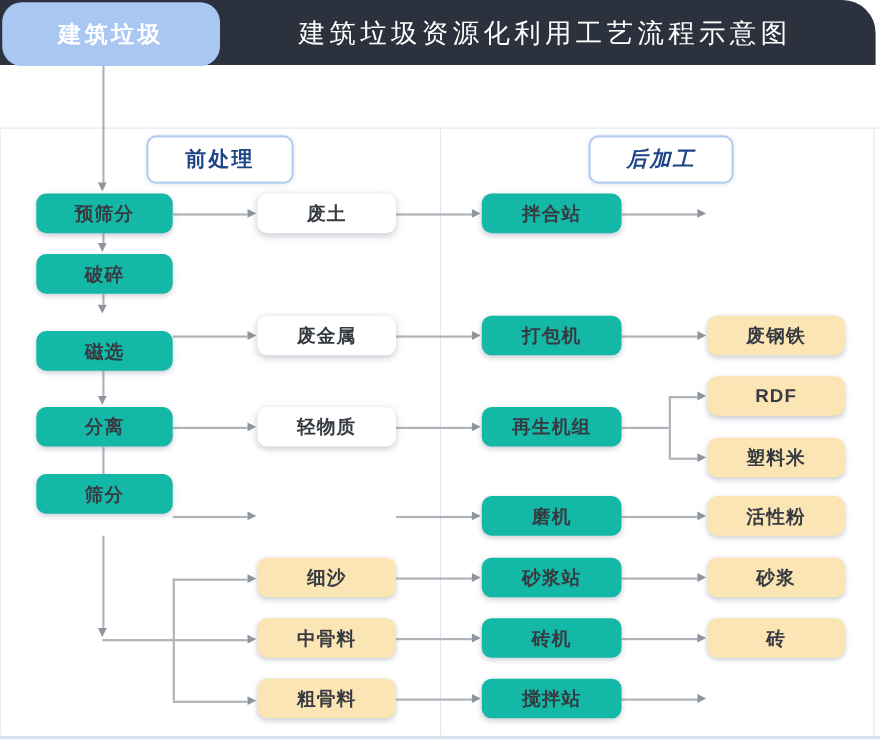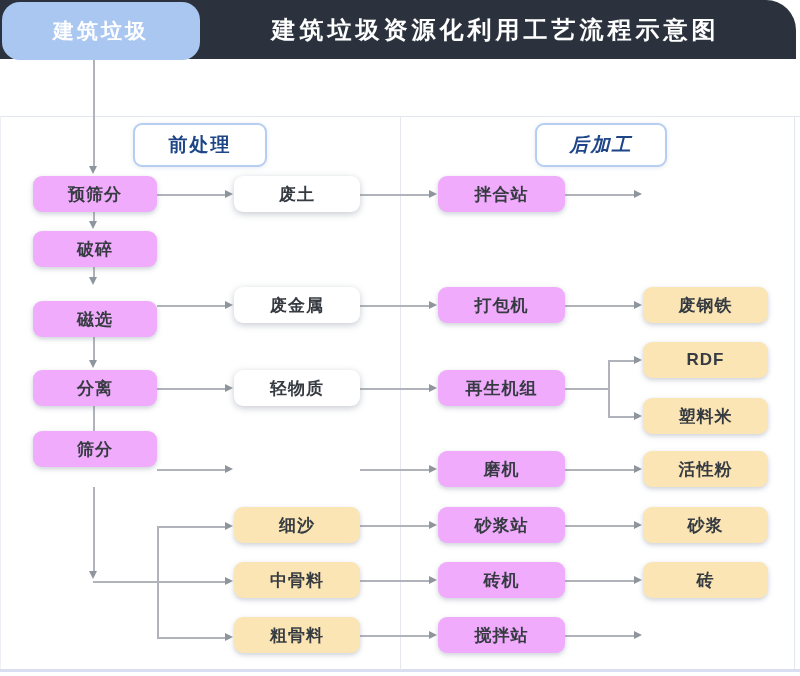--- a/index.html
+++ b/index.html
@@ -8,21 +8,21 @@
     font-family:"Liberation Sans","DejaVu Sans",sans-serif;
   }
   
   .header-bar{
     position:absolute;left:0;top:0;width:796px;height:59px;
     background:#2b323d;border-top-right-radius:30px;
   }
   .title{
     position:absolute;left:205px;right:10px;top:0;height:59px;
     display:flex;align-items:center;justify-content:center;
-    color:#ffffff;font-size:24px;font-weight:bold;letter-spacing:4px;white-space:nowrap;
+    color:#ffffff;font-size:24px;font-weight:normal;letter-spacing:4px;white-space:nowrap;
   }
   .tab{
     position:absolute;left:2px;top:2px;width:198px;height:58px;
     background:#a9c7f0;border-radius:18px;z-index:2;
     display:flex;align-items:center;justify-content:center;
     color:#ffffff;font-size:21px;font-weight:bold;letter-spacing:3px;font-family:Liberation Serif, serif;
   }
   
   .top-line{position:absolute;left:0;top:116px;width:800px;height:1px;background:#e2e6ee;}
   .bottom-line{position:absolute;left:0;top:669px;width:800px;height:3px;background:#d9dff1;}
@@ -40,21 +40,21 @@
   }
   .sec-pre{left:133px;width:134px;}
   .sec-post{left:535px;width:132px;font-style:italic;}
   
   .node{
     position:absolute;height:36px;border-radius:9px;z-index:2;
     display:flex;align-items:center;justify-content:center;
     font-size:17px;font-weight:600;color:#363b42;letter-spacing:1px;
     box-shadow:0 2px 5px rgba(110,120,140,0.35);
   }
-  .blue{background:#f0abfc;}
+  .blue{background:#14b8a6;}
   .yellow{background:#fbe5b4;}
   .white{background:#ffffff;box-shadow:0 2px 7px rgba(110,120,140,0.40);}
   .c1{left:33px;width:124px;}
   .c2{left:234px;width:126px;}
   .c3{left:438px;width:127px;}
   .c4{left:643px;width:125px;}
   
   .lv{position:absolute;width:1.5px;background:#b0b4ba;z-index:1;}
   .lh{position:absolute;height:1.5px;background:#b0b4ba;z-index:1;}
   .ar{position:absolute;width:0;height:0;z-index:1;

